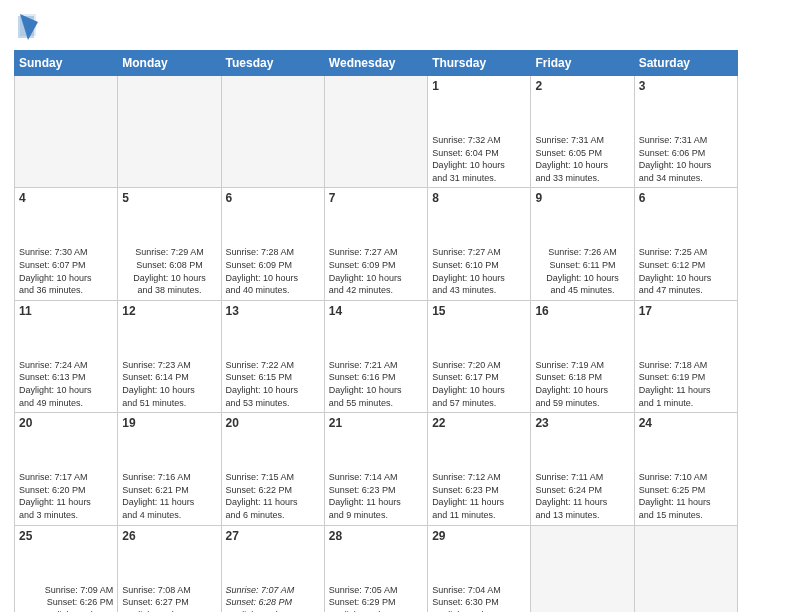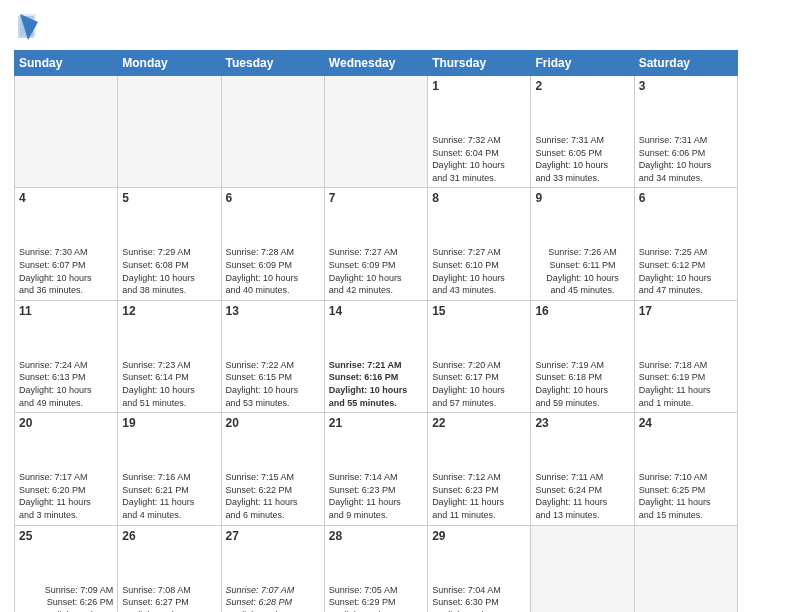--- a/index.html
+++ b/index.html
@@ -165,21 +165,21 @@
         <tr>
           <td>
             <span class="day-number">4</span>
             <div class="day-info" style="white-space: pre-line;">Sunrise: 7:30 AM
 Sunset: 6:07 PM
 Daylight: 10 hours
 and 36 minutes.</div>
           </td>
           <td>
             <span class="day-number">5</span>
-            <div class="day-info" style="white-space: pre-line;">Sunrise: 7:29 AM
+            <div class="day-info" style="white-space: pre-line; text-align: center;">Sunrise: 7:29 AM
 Sunset: 6:08 PM
 Daylight: 10 hours
 and 38 minutes.</div>
           </td>
           <td>
             <span class="day-number">6</span>
             <div class="day-info" style="white-space: pre-line;">Sunrise: 7:28 AM
 Sunset: 6:09 PM
 Daylight: 10 hours
 and 40 minutes.</div>
@@ -230,21 +230,21 @@
           </td>
           <td>
             <span class="day-number">13</span>
             <div class="day-info" style="white-space: pre-line;">Sunrise: 7:22 AM
 Sunset: 6:15 PM
 Daylight: 10 hours
 and 53 minutes.</div>
           </td>
           <td>
             <span class="day-number">14</span>
-            <div class="day-info" style="white-space: pre-line; font-weight: bold;">Sunrise: 7:21 AM
+            <div class="day-info" style="white-space: pre-line;">Sunrise: 7:21 AM
 Sunset: 6:16 PM
 Daylight: 10 hours
 and 55 minutes.</div>
           </td>
           <td>
             <span class="day-number">15</span>
             <div class="day-info" style="white-space: pre-line;">Sunrise: 7:20 AM
 Sunset: 6:17 PM
 Daylight: 10 hours
 and 57 minutes.</div>

